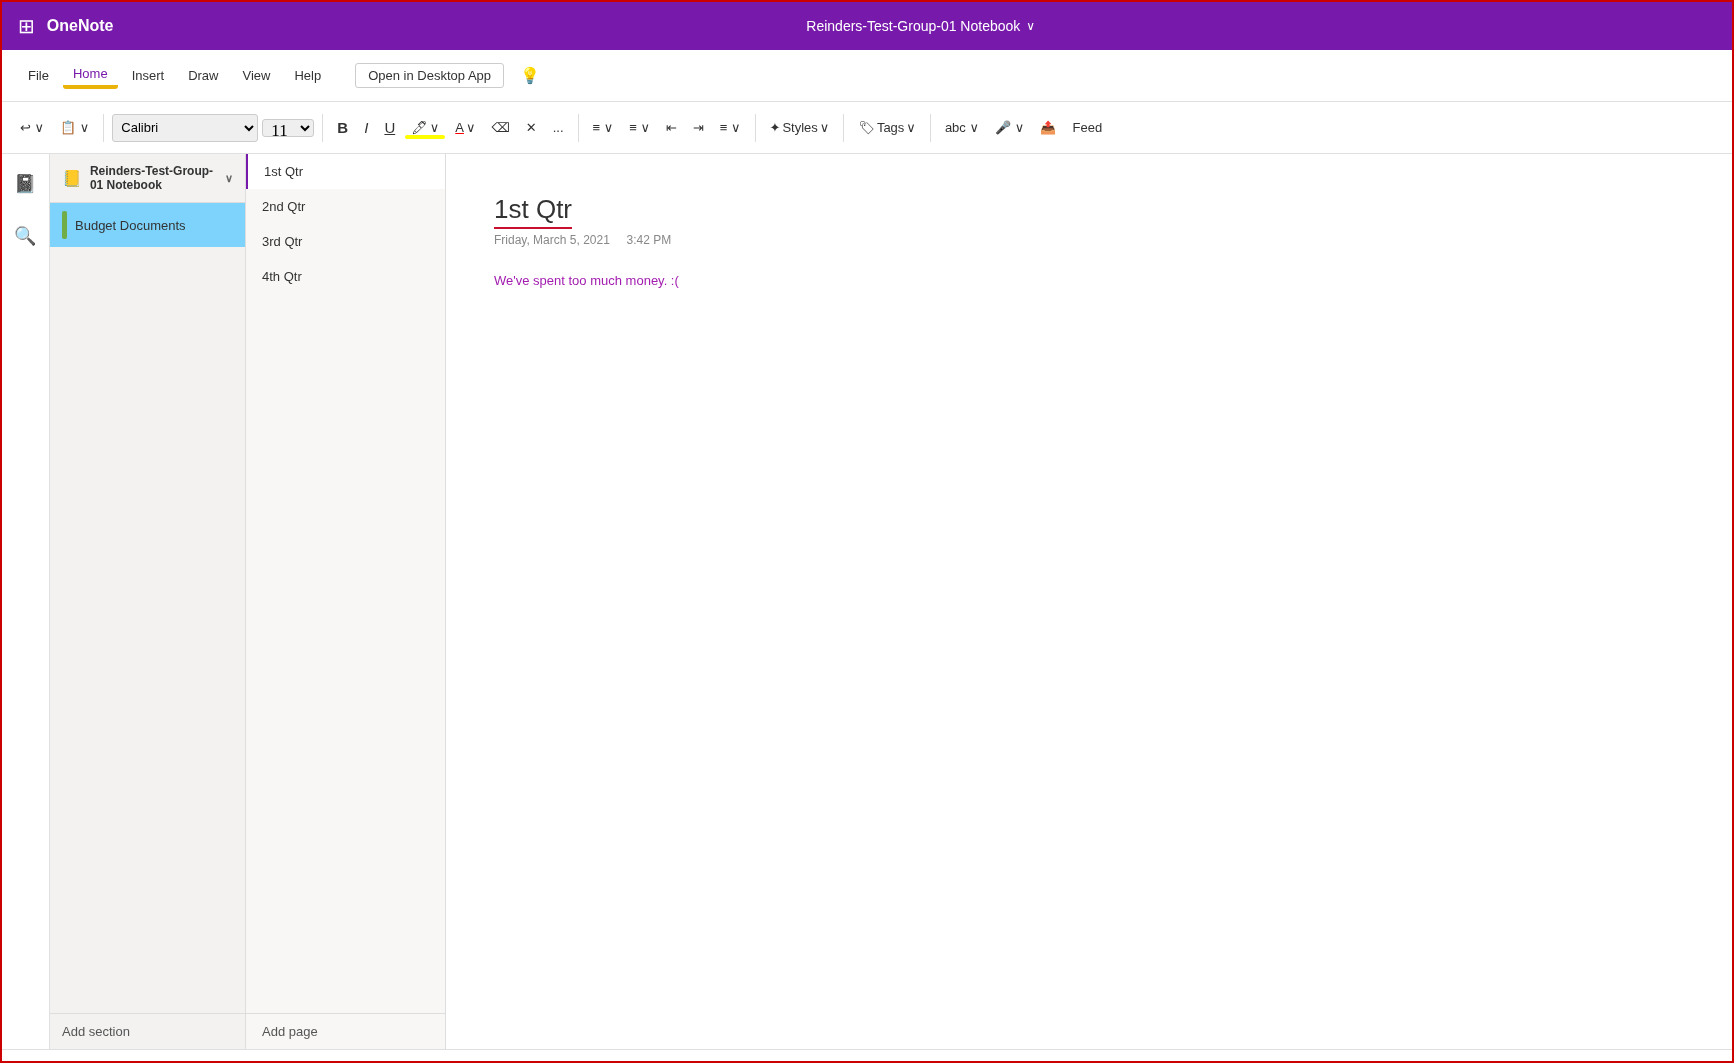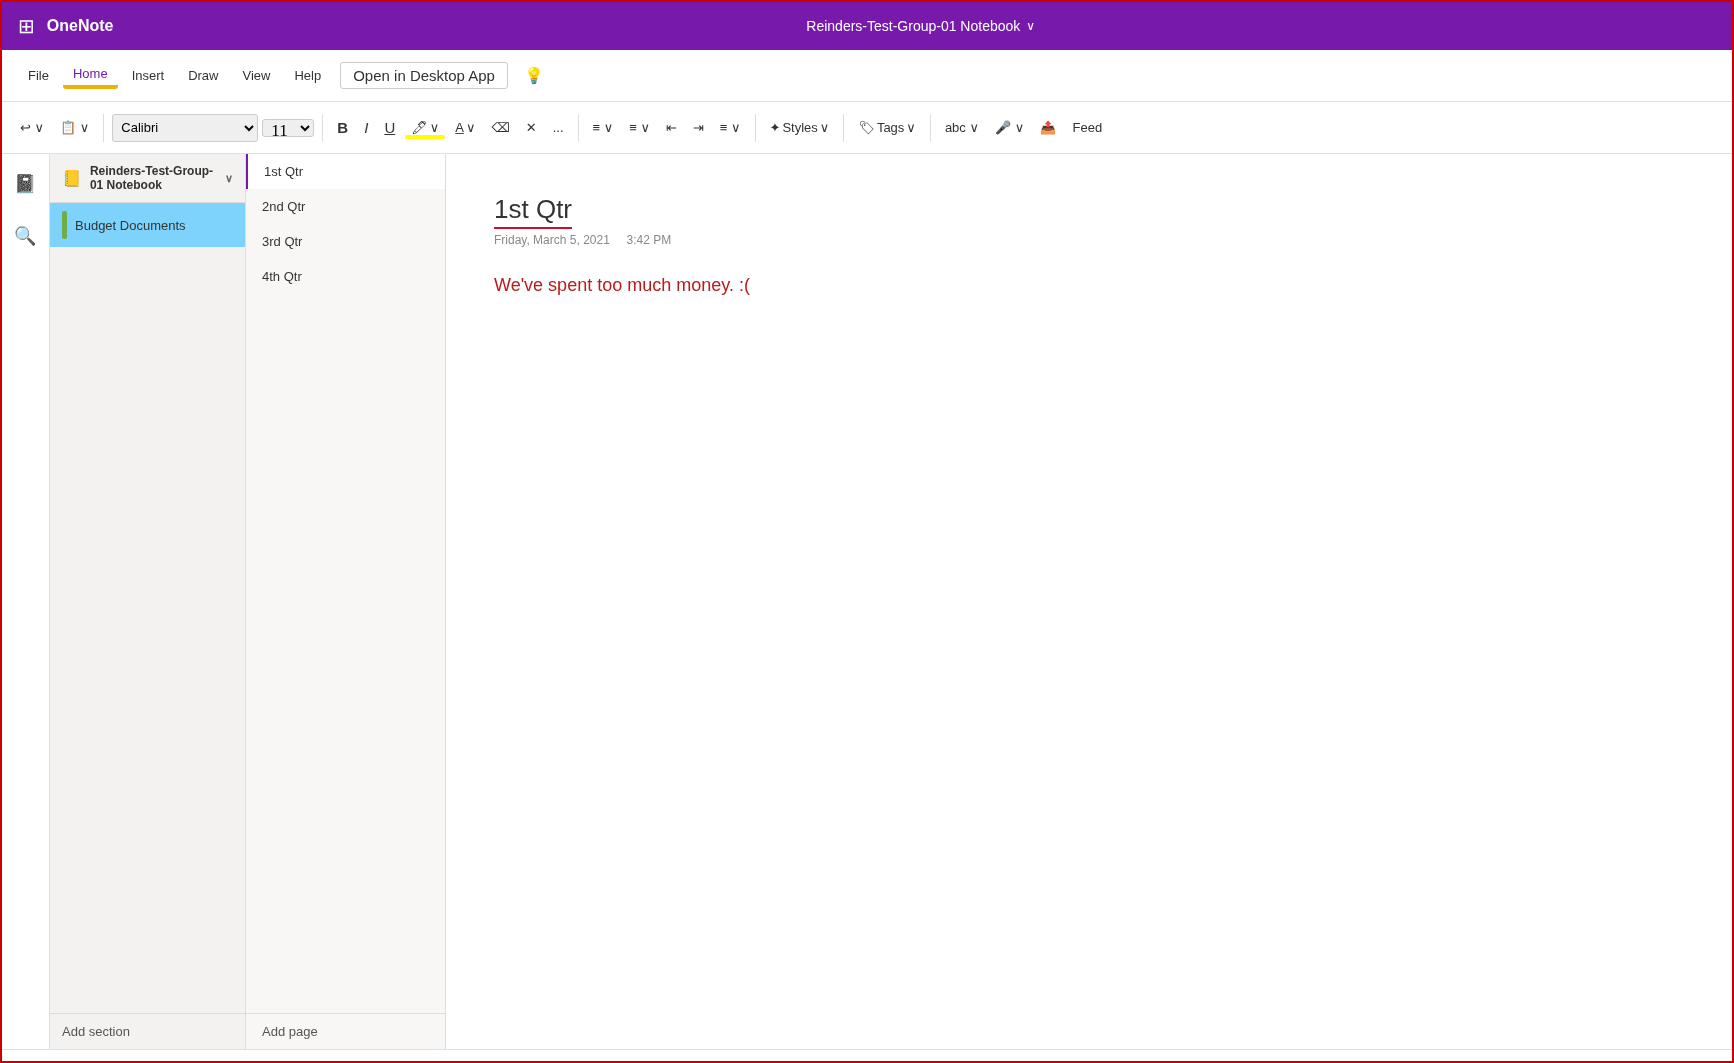--- a/index.html
+++ b/index.html
@@ -48,23 +48,23 @@
     #menubar .menu-item {
       padding: 4px 10px;
       font-size: 13px;
       cursor: pointer;
       border-radius: 3px;
       color: #333;
     }
     #menubar .menu-item.active { color: #7719aa; border-bottom: 4px solid #eab308; }
 
     .open-desktop-btn {
-      margin-left: 5px;
+      margin-left: 20px;
       padding: 4px 12px;
-      font-size: 15px;
+      font-size: 13px;
       border: 1px solid #ccc;
       border-radius: 3px;
       cursor: pointer;
       color: #333;
       background: white;
     }
     .search-bar-menu {
       margin-left: 12px;
       display: flex;
       align-items: center;
@@ -246,22 +246,22 @@
       border-bottom: 2px solid #c8102e;
       display: inline-block;
       padding-bottom: 2px;
     }
     .note-date {
       font-size: 12px;
       color: #888;
       margin-bottom: 24px;
     }
     .note-body {
-      font-size: 18px;
-      color: #b91c1c;
+      font-size: 13px;
+      color: #a21caf;
       line-height: 1.6;
     }
 
     
     #statusbar {
       height: 32px;
       background: white;
       border-top: 1px solid #e0e0e0;
       display: flex;
       align-items: center;

